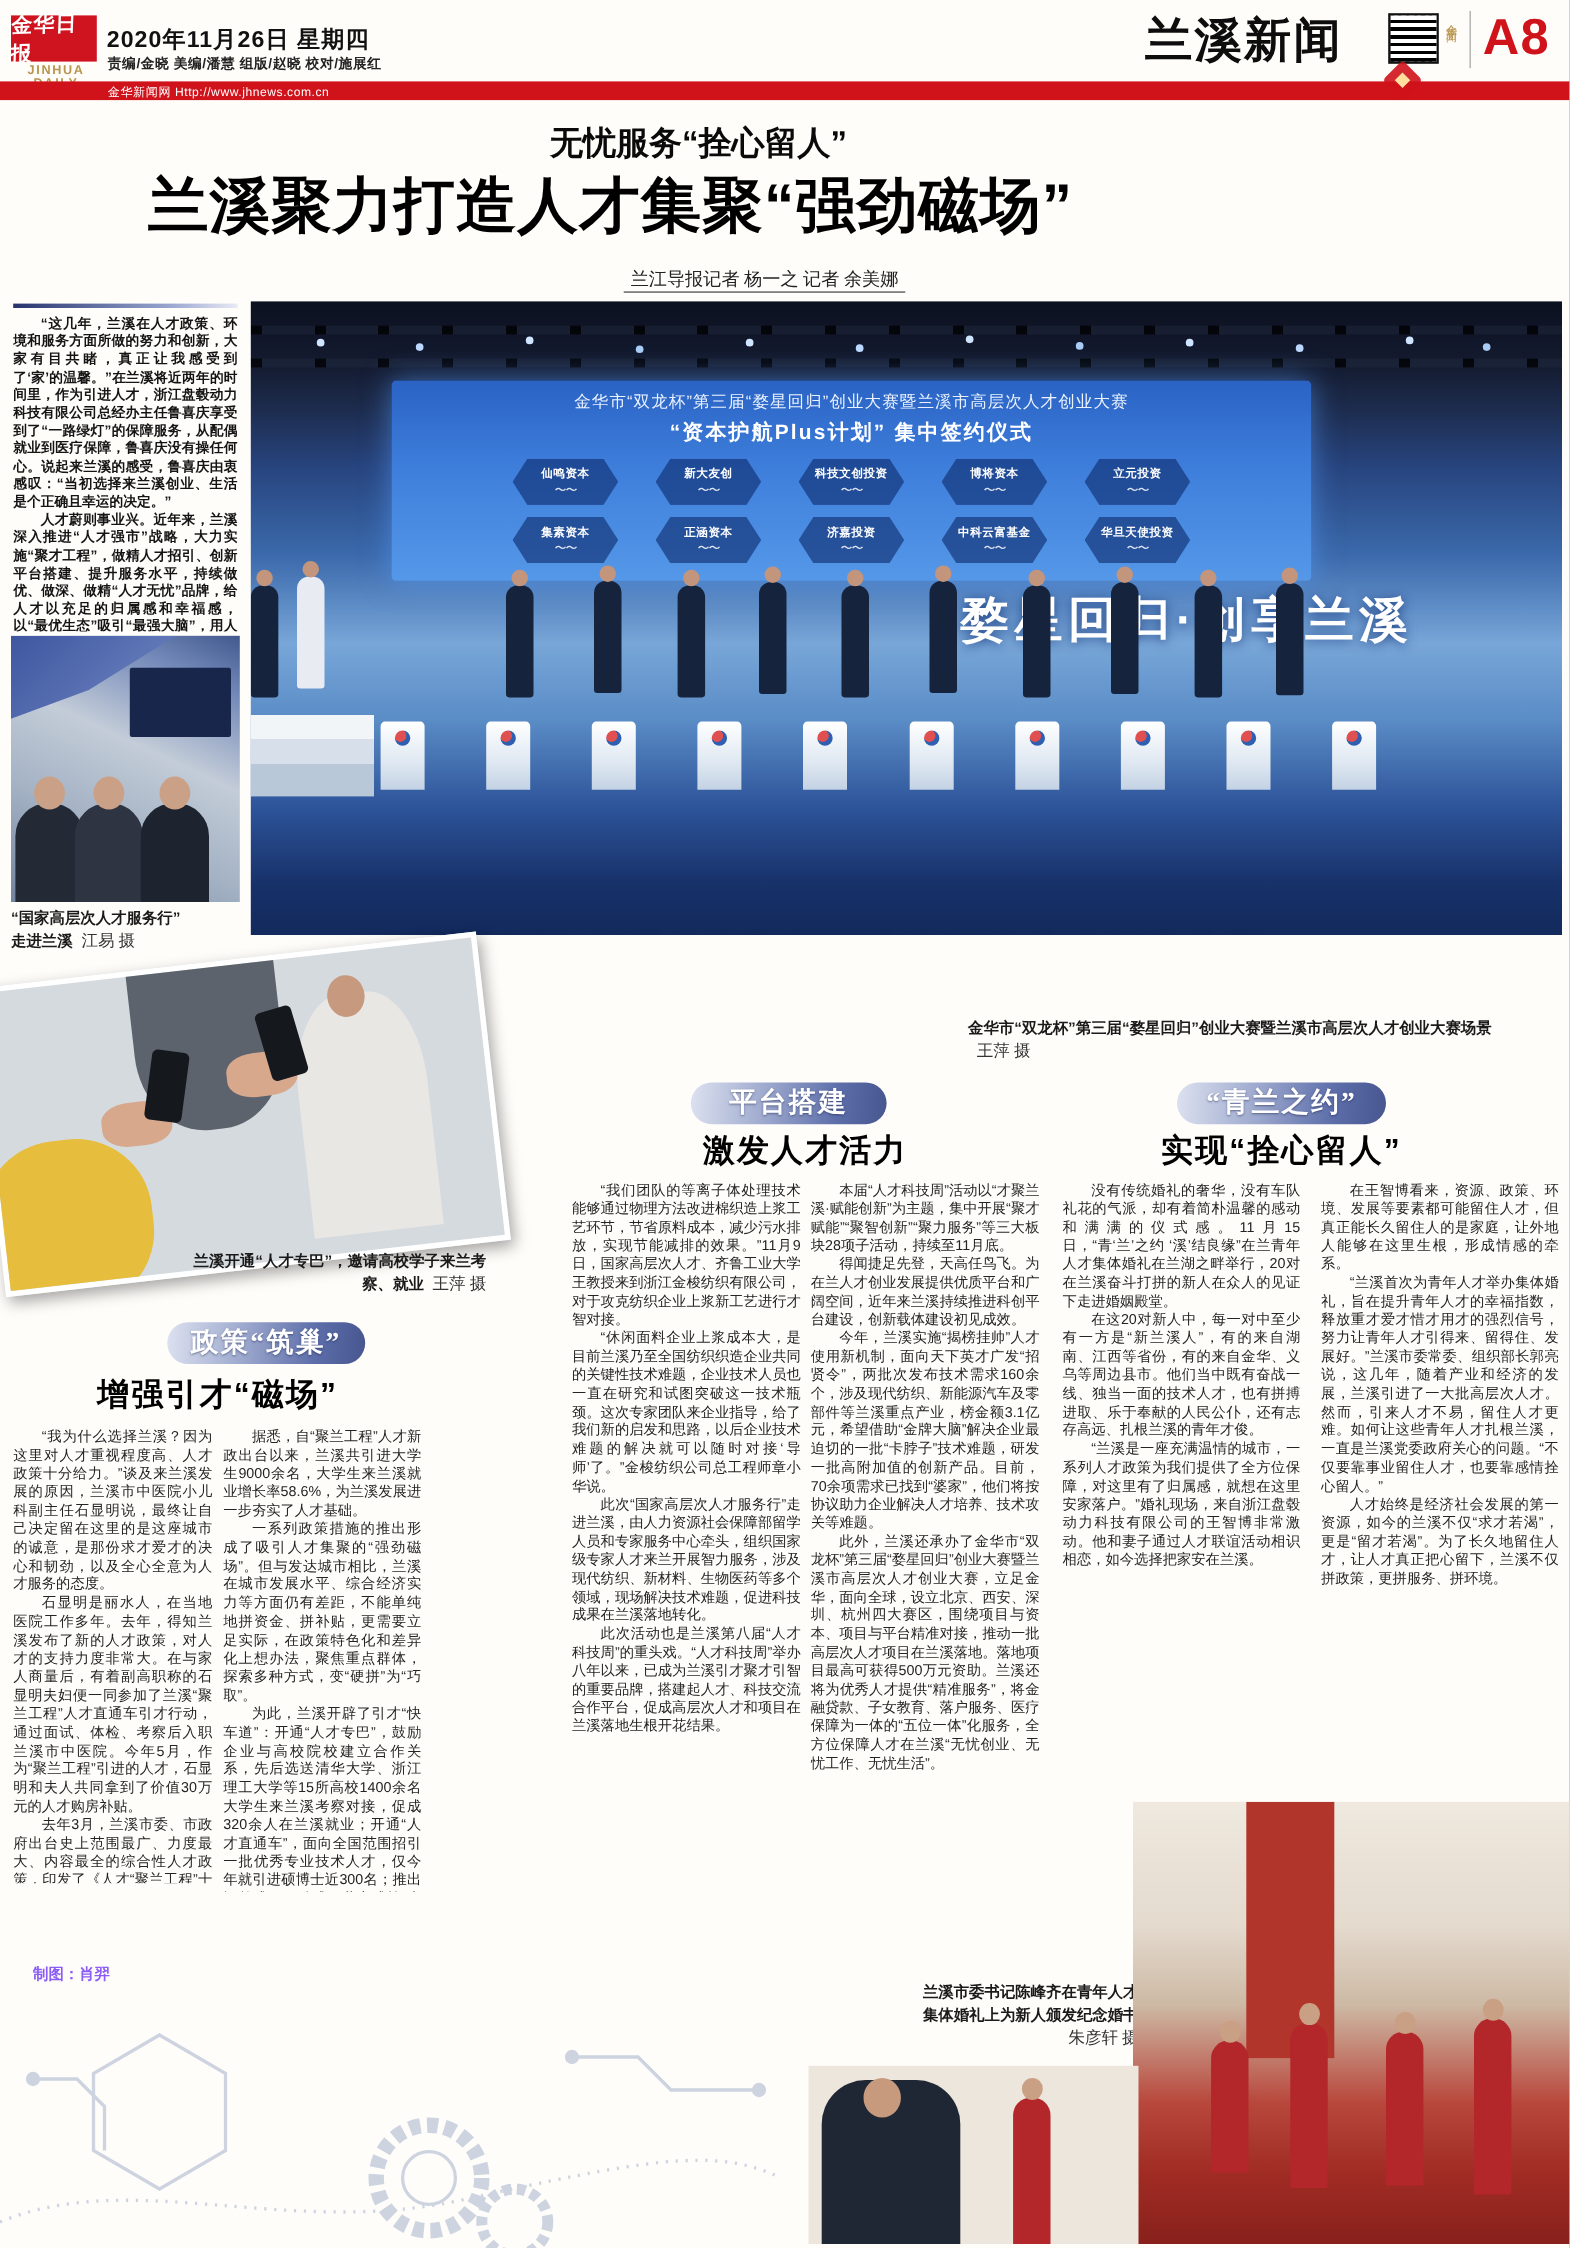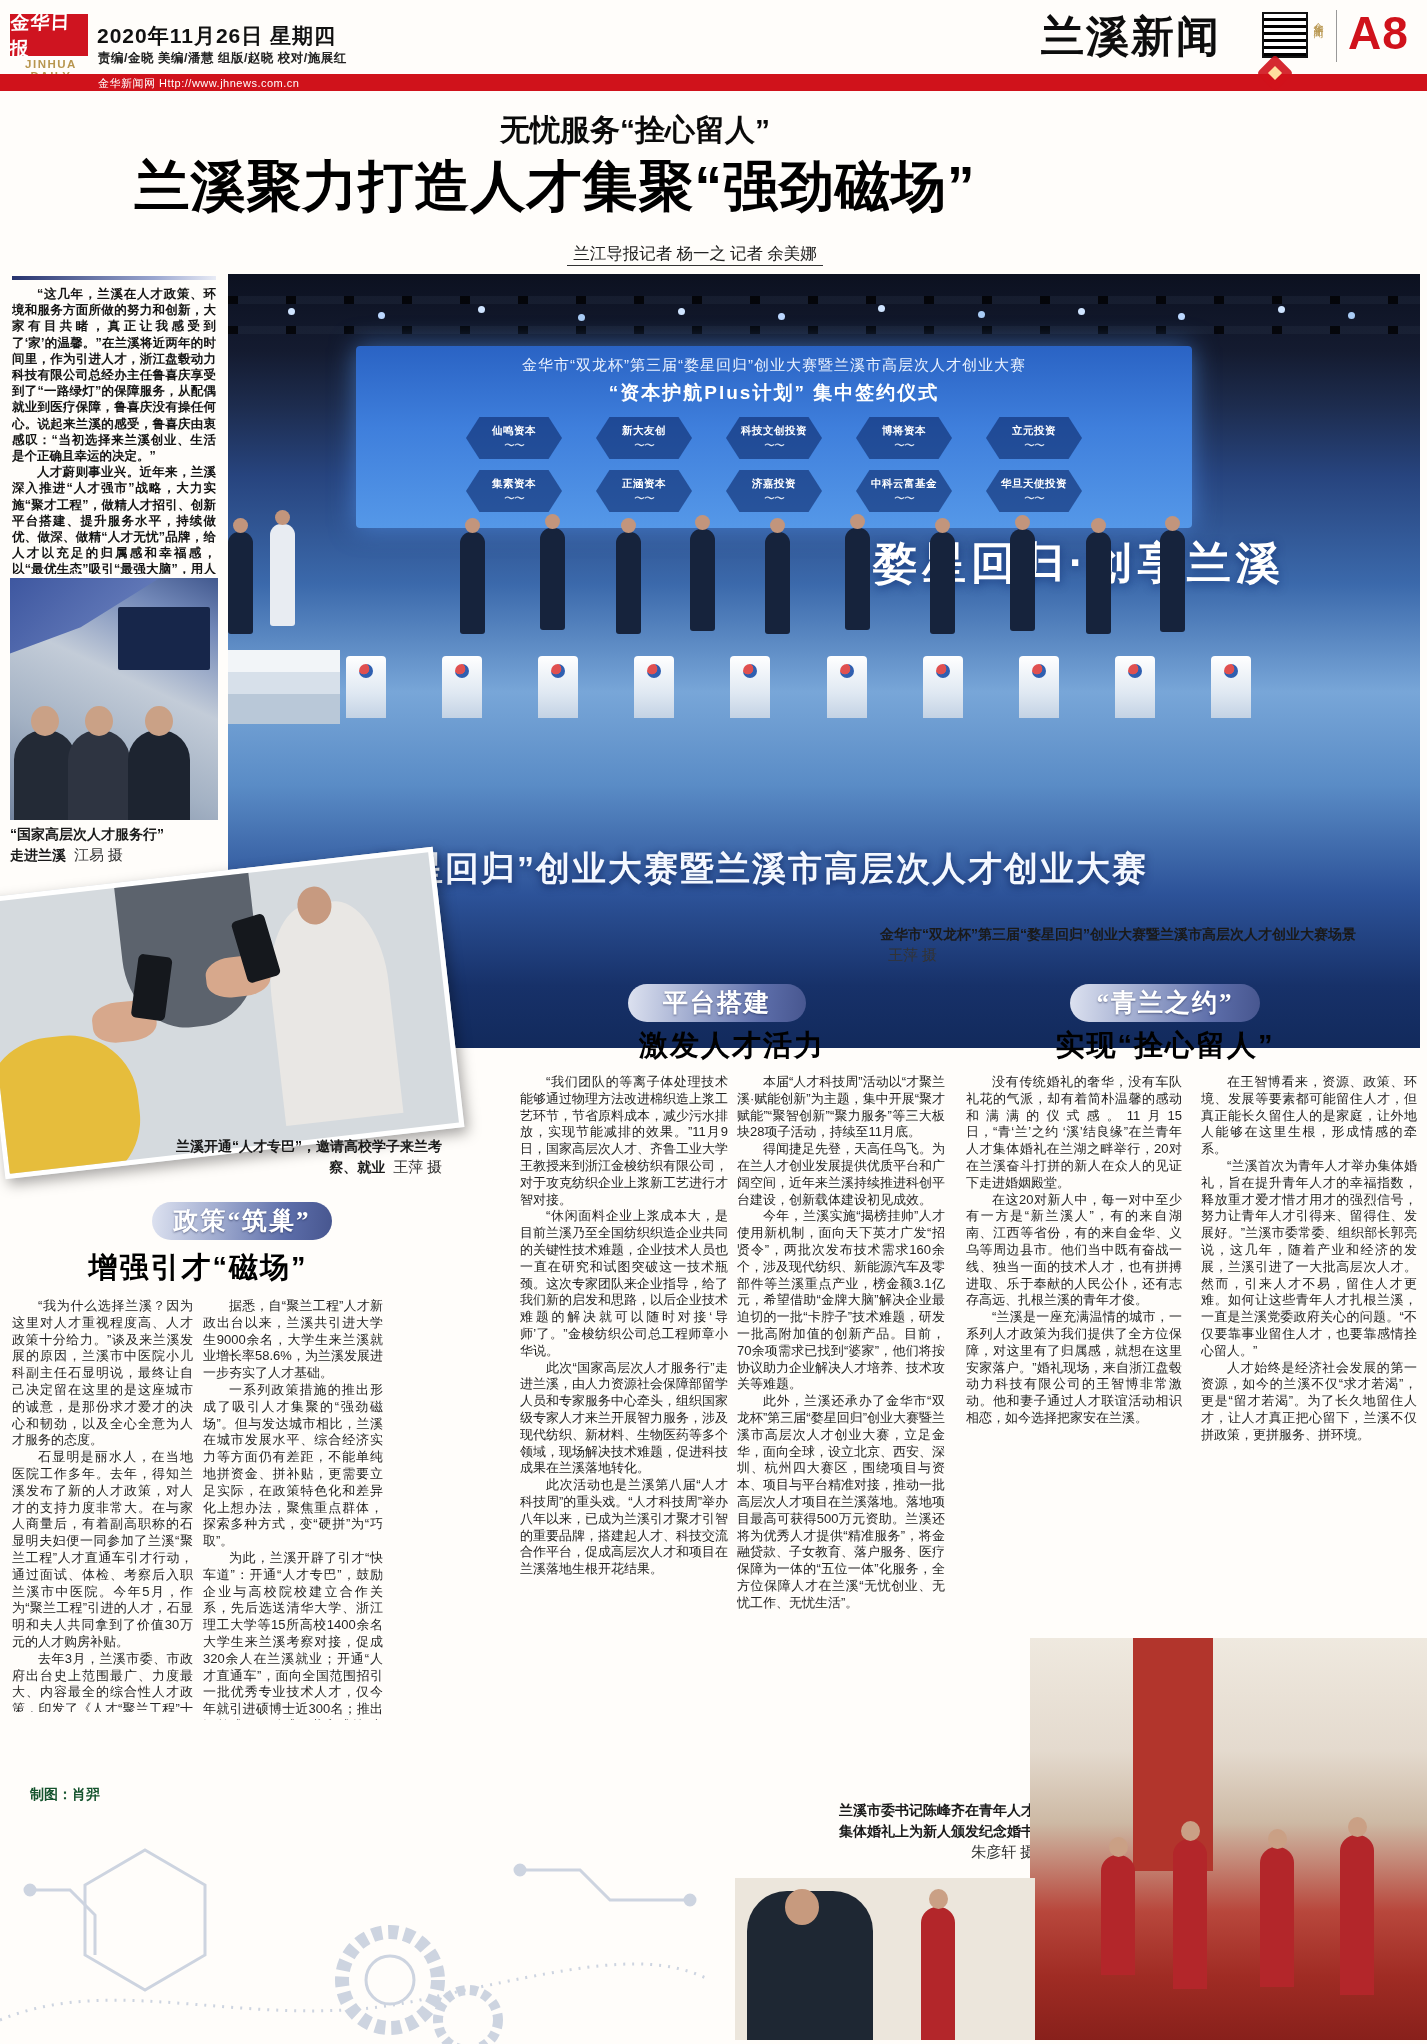--- a/index.html
+++ b/index.html
@@ -49,21 +49,21 @@
     font-size:25px;font-weight:800;font-family:Liberation Serif, serif;letter-spacing:2px;
     background:linear-gradient(95deg,#dde2f0 0%,#9aa6cc 40%,var(--badge-blue) 75%,#47568f 100%);
     text-shadow:0 1px 2px rgba(20,30,70,.5);}
   .sec-sub{position:absolute;text-align:center;font-size:29px;font-weight:900;color:#000;letter-spacing:2px;}
 
   
   .cap{font-size:14px;font-weight:700;color:#1a1a1a;line-height:21px;}
   .credit{font-family:"Liberation Serif",serif;font-weight:400;font-size:15px;color:#333;padding-left:8px;margin-top:24px;}
 
   
-  .stage{left:228px;top:274px;width:1192px;height:774px;overflow:hidden;
+  .stage{left:228px;top:274px;width:1192px;height:576px;overflow:hidden;
     background:linear-gradient(180deg,#0c1120 0%,#141b30 10%,#1d2c4e 17%,#27447e 26%,#3b69ab 40%,
       #78a6d8 54%,#5a8cc6 66%,#2d5399 80%,#173169 92%,#122a5c 100%);}
   .truss{position:absolute;left:0;top:22px;width:100%;height:8px;
     background:repeating-linear-gradient(90deg,rgba(0,0,0,.75) 0 10px,rgba(40,50,70,.3) 10px 58px);}
   .truss2{top:52px;}
   .lightdot{position:absolute;top:34px;left:60px;width:7px;height:7px;border-radius:50%;background:#cfe4ff;
     box-shadow:90px 4px 0 #bcd8ff,190px -2px 0 #cfe4ff,290px 6px 0 #a9ccf5,390px 0 0 #cfe4ff,
       490px 5px 0 #bcd8ff,590px -3px 0 #cfe4ff,690px 3px 0 #a9ccf5,790px 0 0 #cfe4ff,
       890px 5px 0 #bcd8ff,990px -2px 0 #cfe4ff,1060px 4px 0 #a9ccf5;filter:blur(.5px);}
   .screen{position:absolute;left:128px;top:72px;width:836px;height:182px;border-radius:4px;padding-top:10px;
@@ -123,21 +123,21 @@
     background:linear-gradient(180deg,#efe9df 0%,#e4dace 28%,#cdb9a4 46%,#b8473c 68%,#a02c24 84%,#88201b 100%);}
   .wed-banner{position:absolute;left:26%;top:0;width:20%;height:58%;background:#b2352c;}
   .wed-head{position:absolute;width:34px;height:120px;border-radius:16px 16px 0 0;background:#b3262a;}
   .wed-head::before{content:"";position:absolute;left:8px;top:-18px;width:19px;height:20px;border-radius:50%;background:#caa085;}
   .wed-ext{left:735px;top:1878px;width:300px;height:162px;overflow:hidden;background:#ece6dc;}
   .suitman{position:absolute;left:4%;top:8%;width:42%;height:100%;border-radius:40px 40px 0 0;background:#1e2733;}
   .suitman::before{content:"";position:absolute;left:30%;top:-2px;width:34px;height:36px;border-radius:50%;background:#c79a7e;}
   .wed-cap{left:735px;top:1800px;width:300px;text-align:right;}
   .chev{left:858px;top:1886px;font-size:30px;font-weight:900;color:#cf2a1e;letter-spacing:2px;}
 
-  .graphic-credit{left:30px;top:1786px;font-size:14px;font-weight:700;color:#14532d;}
+  .graphic-credit{left:30px;top:1786px;font-size:14px;font-weight:700;color:#8b5cf6;}
   .deco{left:0;top:1830px;}
 </style>
 </head>
 <body>
 
 <div class="page">
 
   <div class="abs logo-box">
       <span>金华日报</span>
     </div>

